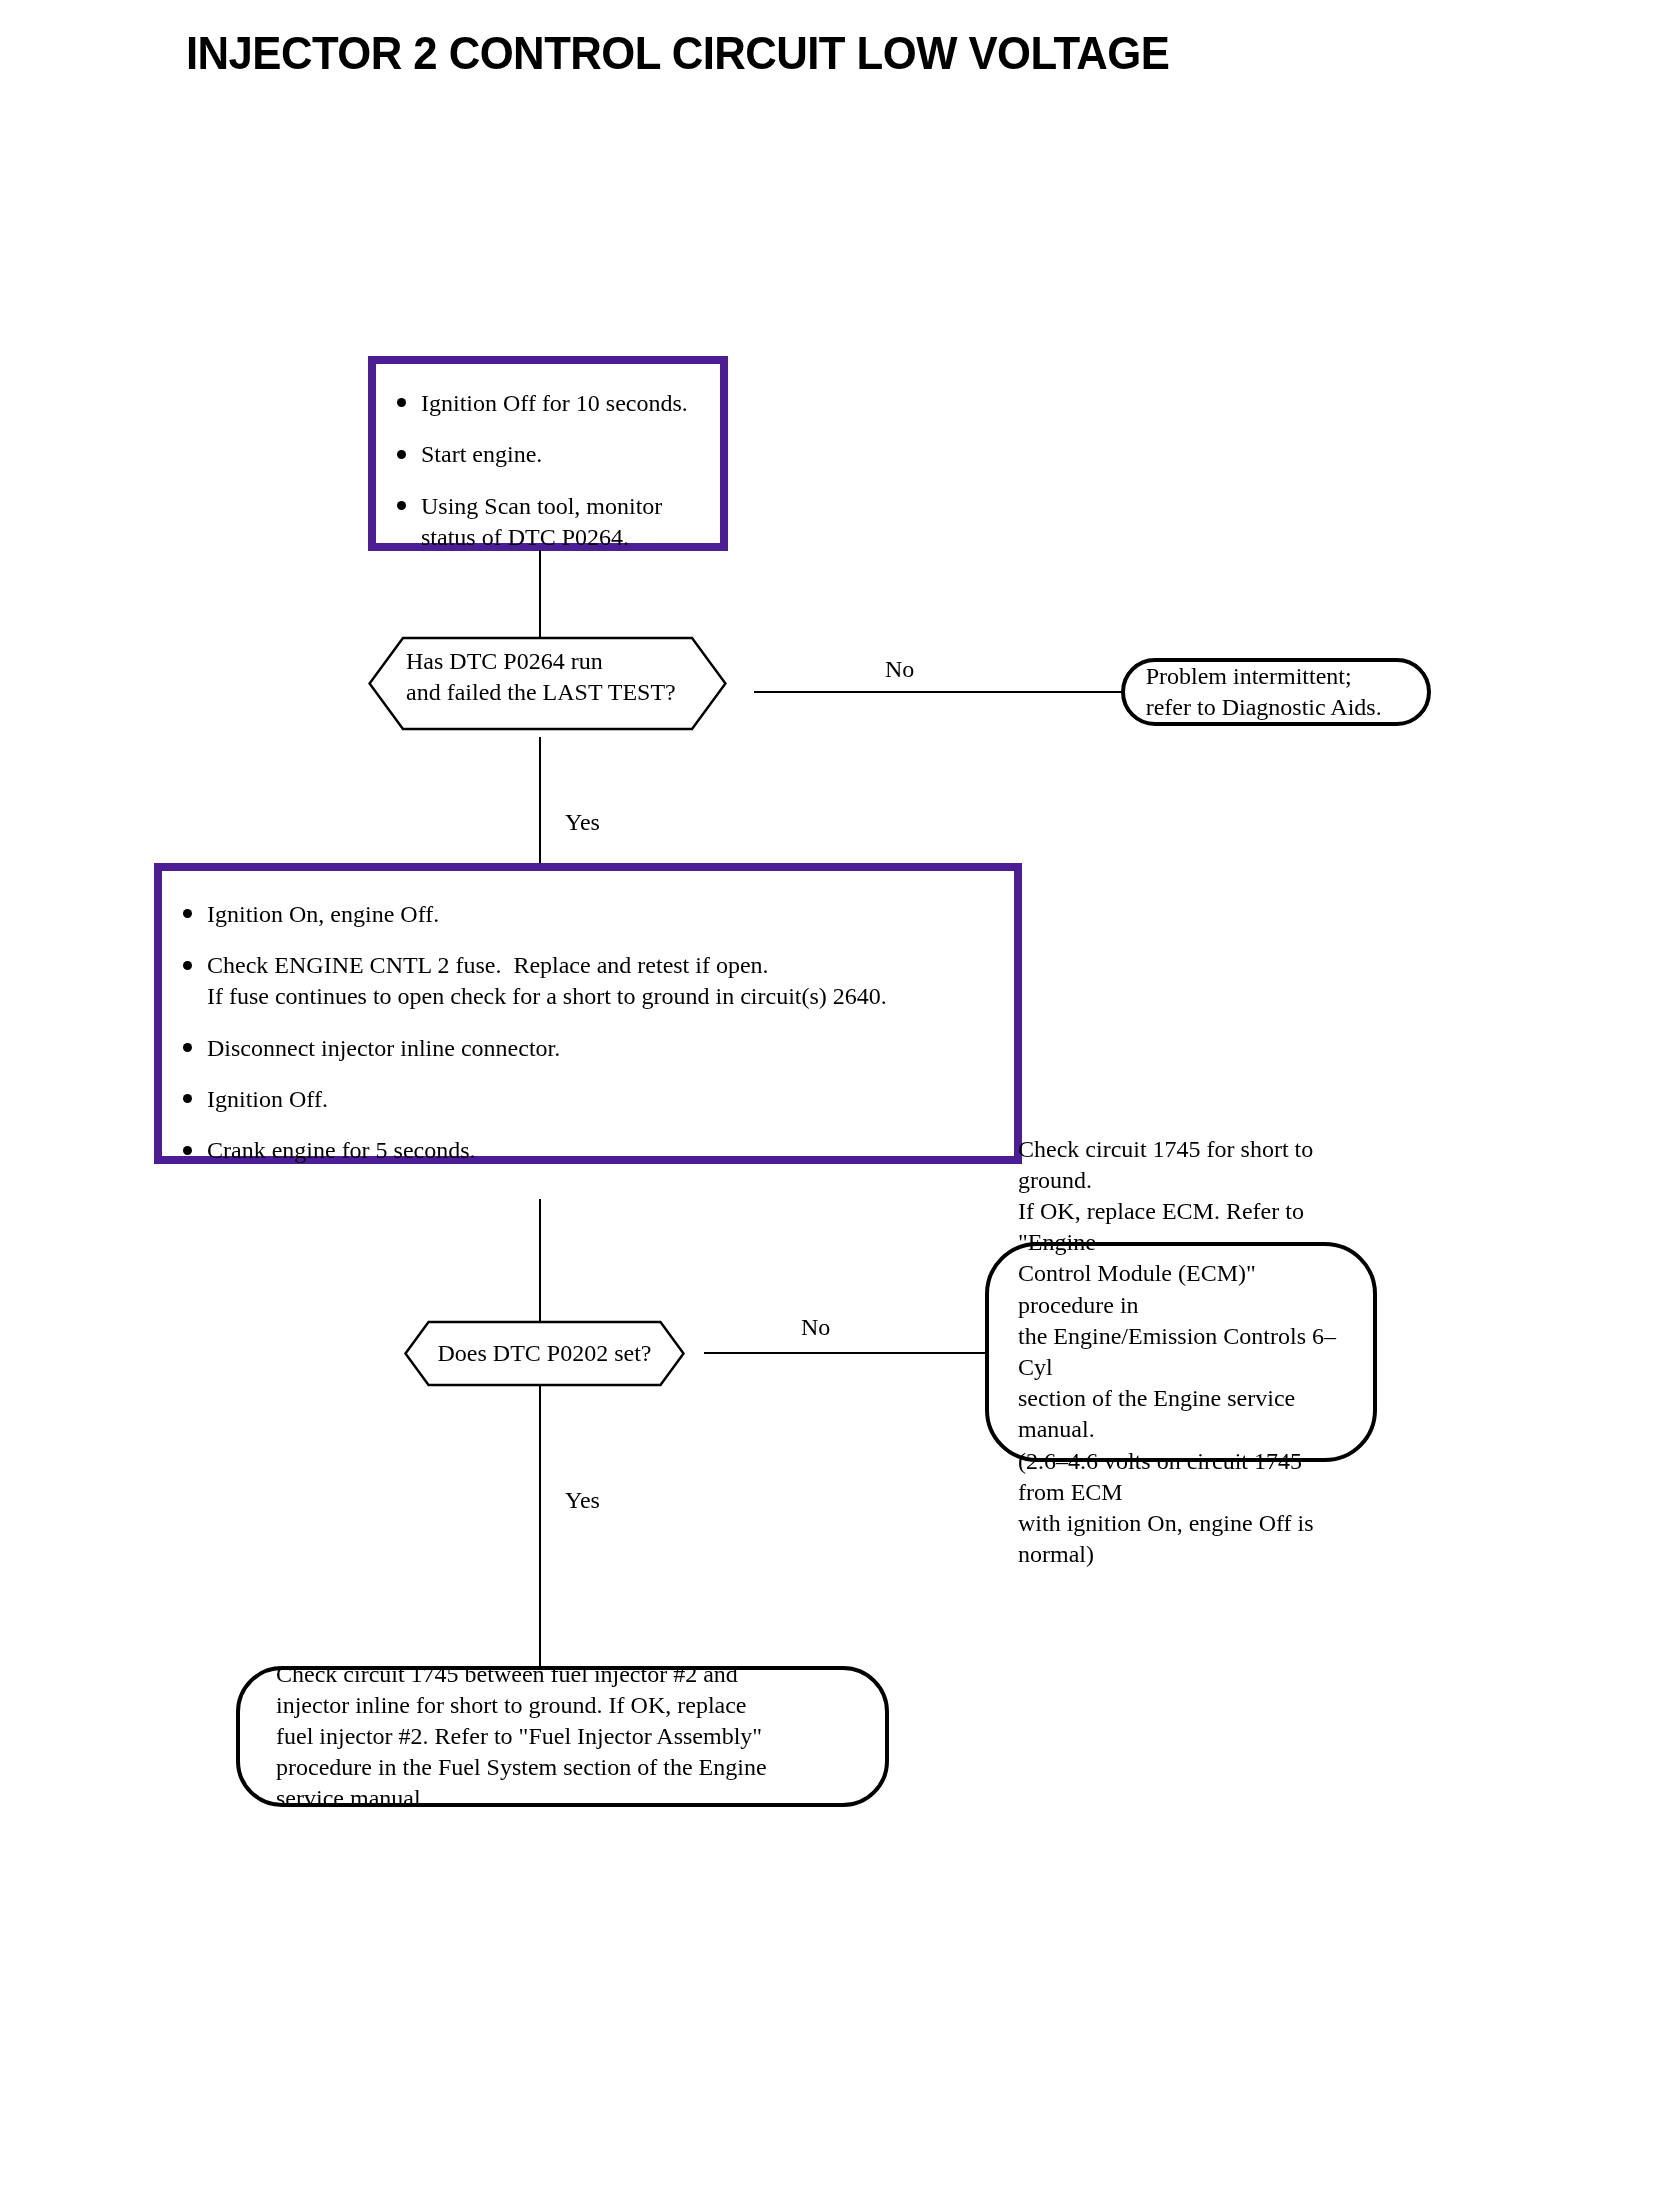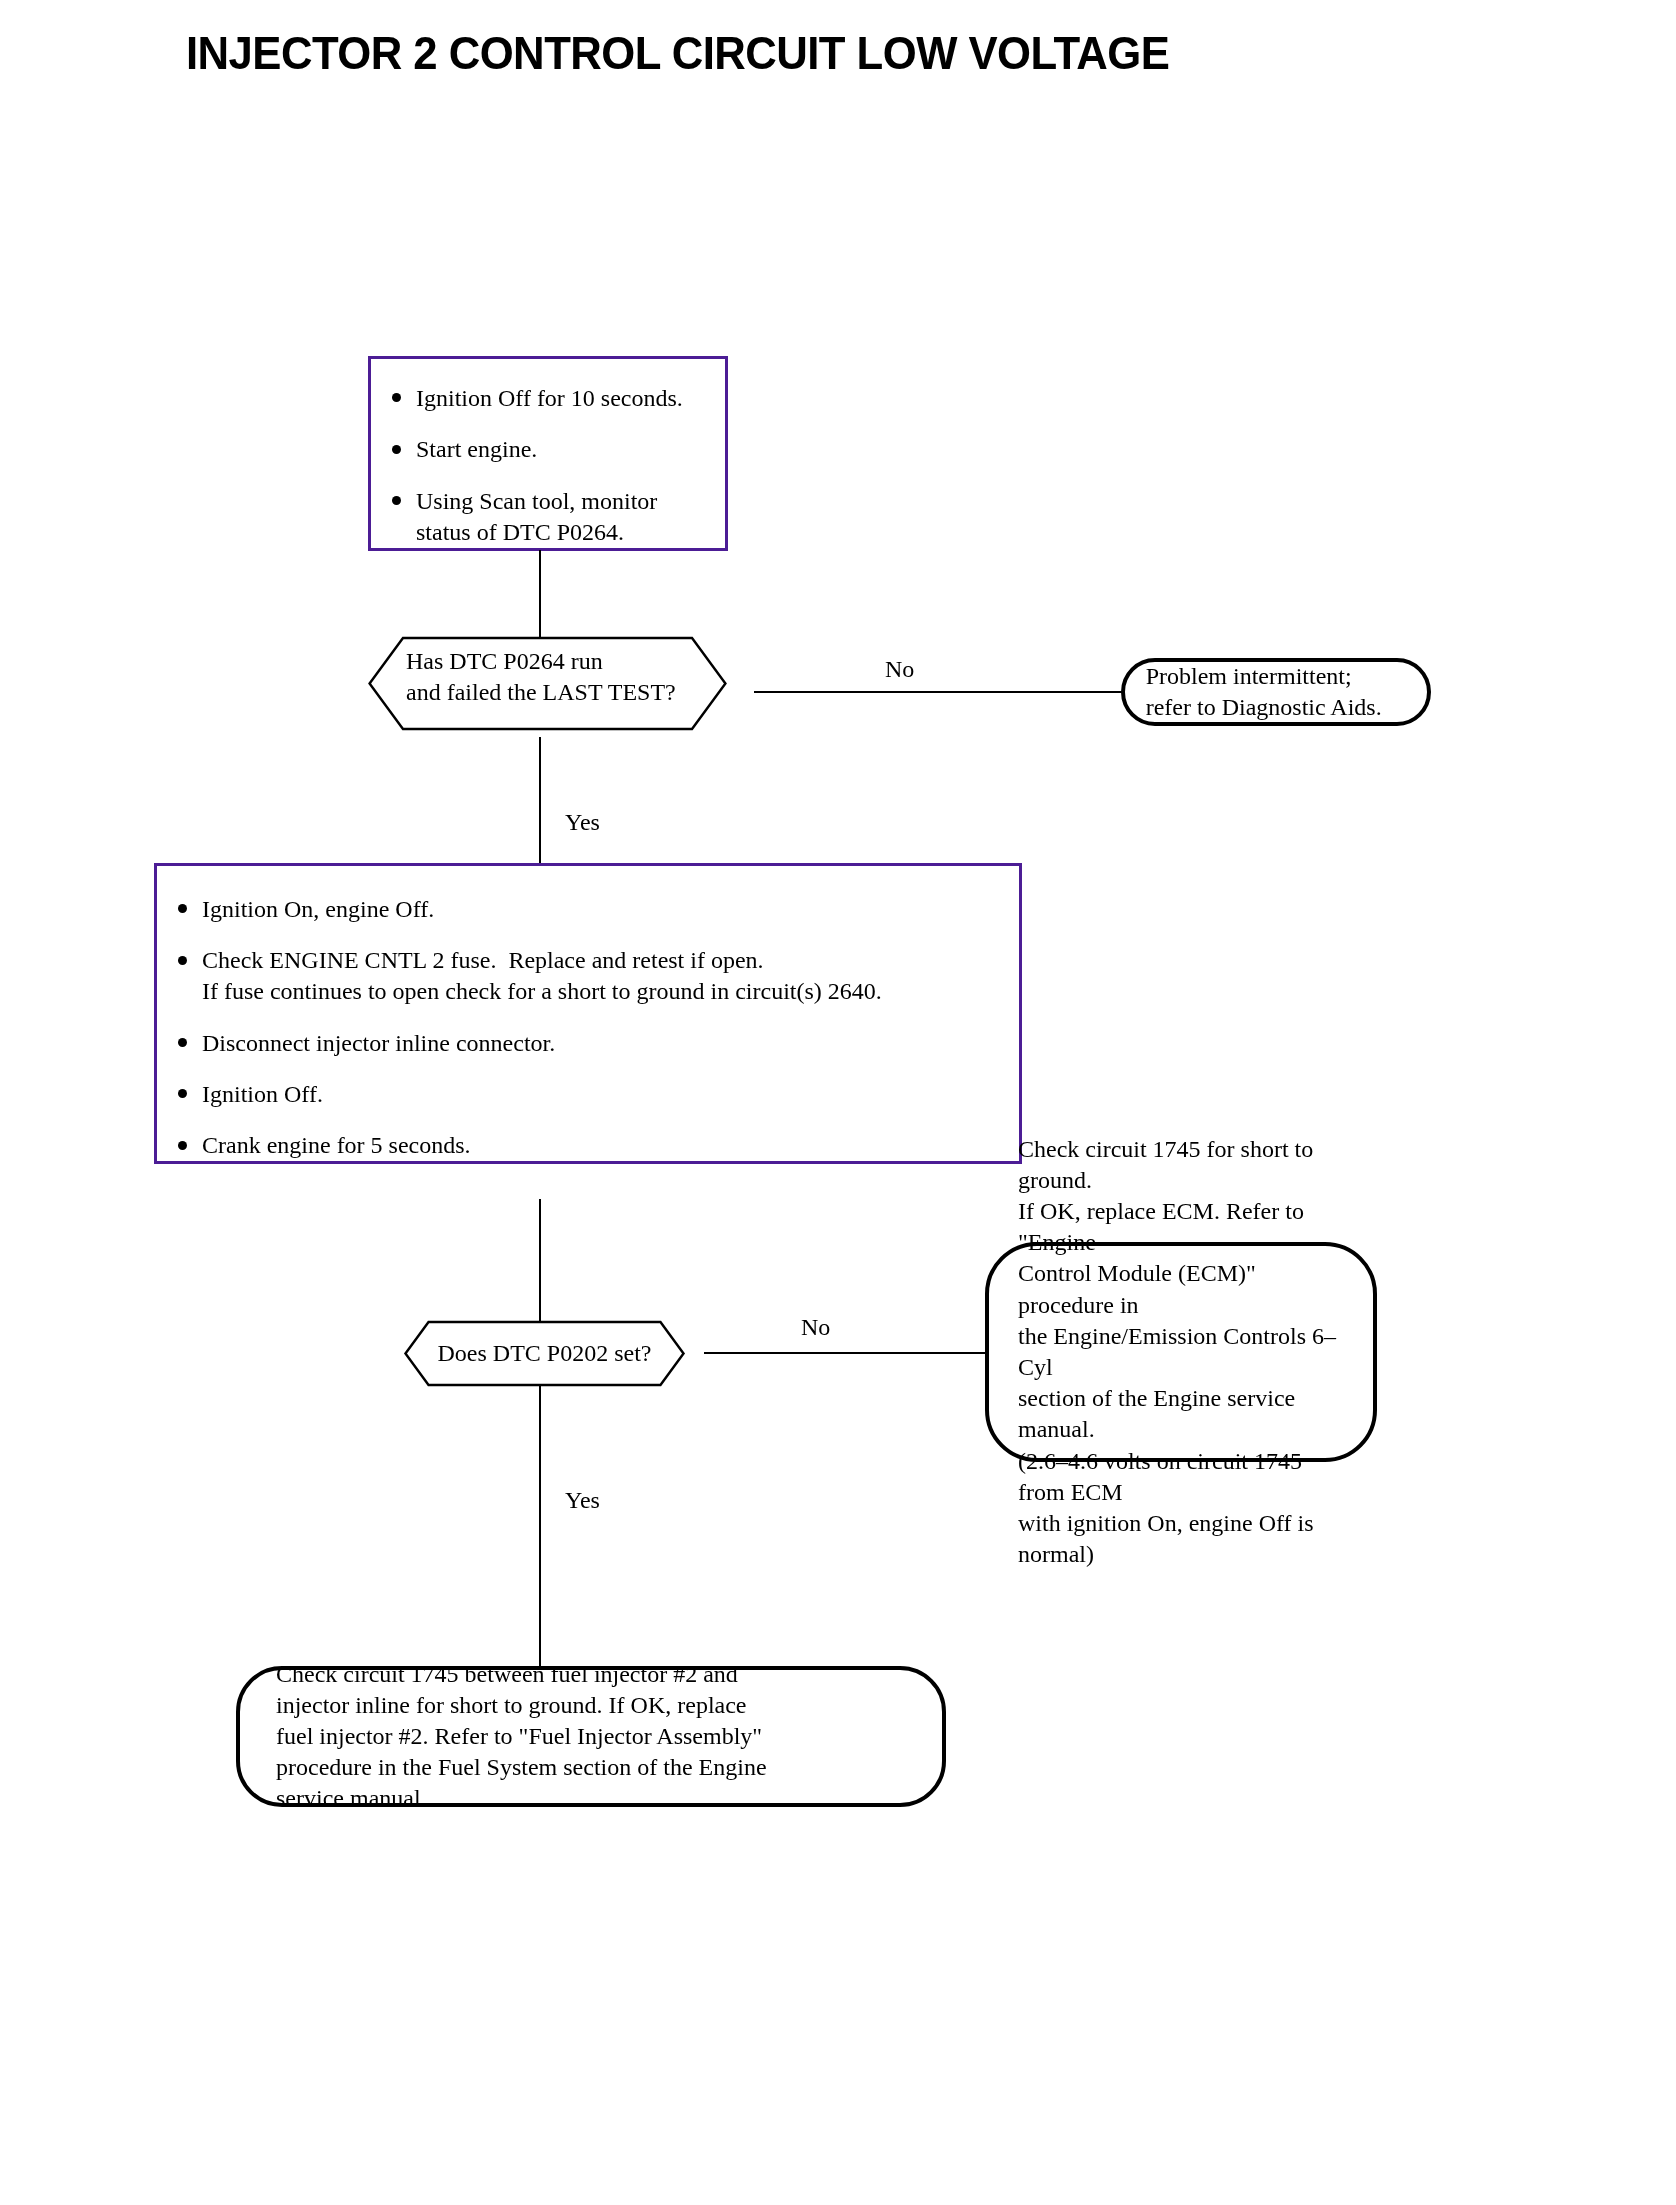--- a/index.html
+++ b/index.html
@@ -28,21 +28,21 @@
     letter-spacing: -0.6px;
     transform: scaleX(0.93);
     transform-origin: left top;
     white-space: nowrap;
     line-height: 1.05;
   }
 
   
   .process-box {
     position: absolute;
-    border: 3px solid #4c1d95;
+    border: 8px solid #4c1d95;
     background: #ffffff;
     box-sizing: border-box;
   }
   .bullet-list {
     list-style: none;
     margin: 0;
     padding: 0;
   }
   .bullet-list li {
     position: relative;
@@ -215,21 +215,21 @@
 Control Module (ECM)" procedure in
 the Engine/Emission Controls 6–Cyl
 section of the Engine service manual.
 (2.6–4.6 volts on circuit 1745 from ECM
 with ignition On, engine Off is normal)</div>
   </div>
 
   <div class="vline" style="left:539px; top:1386px; height:281px;"></div>
   <div class="branch-label" style="left:565px; top:1488px;">Yes</div>
 
-  <div class="terminal" style="left:236px; top:1666px; width:710px; height:141px; border-radius:46px;">
+  <div class="terminal" style="left:236px; top:1666px; width:653px; height:141px; border-radius:46px;">
     <div class="term-text" style="padding:0 36px;">Check circuit 1745 between fuel injector #2 and
 injector inline for short to ground. If OK, replace
 fuel injector #2. Refer to "Fuel Injector Assembly"
 procedure in the Fuel System section of the Engine
 service manual.</div>
   </div>
 
 </div>
 
 

